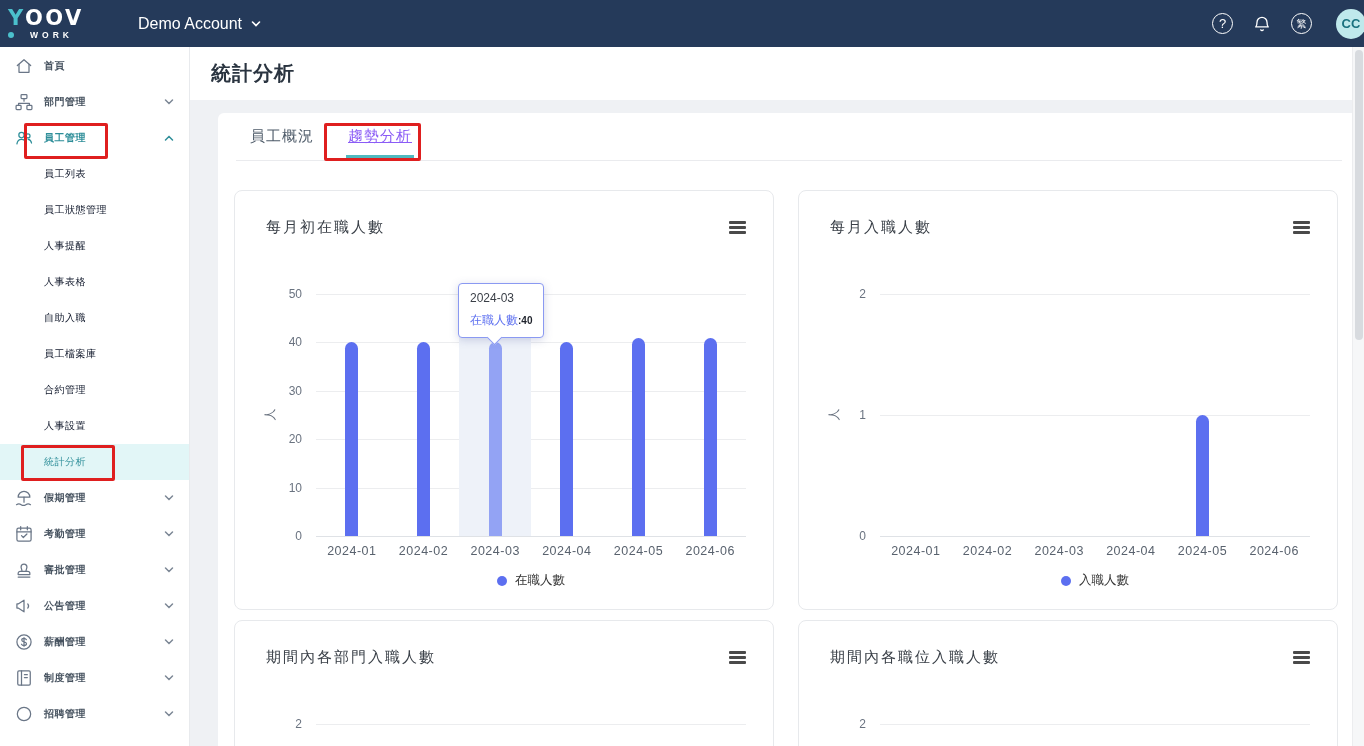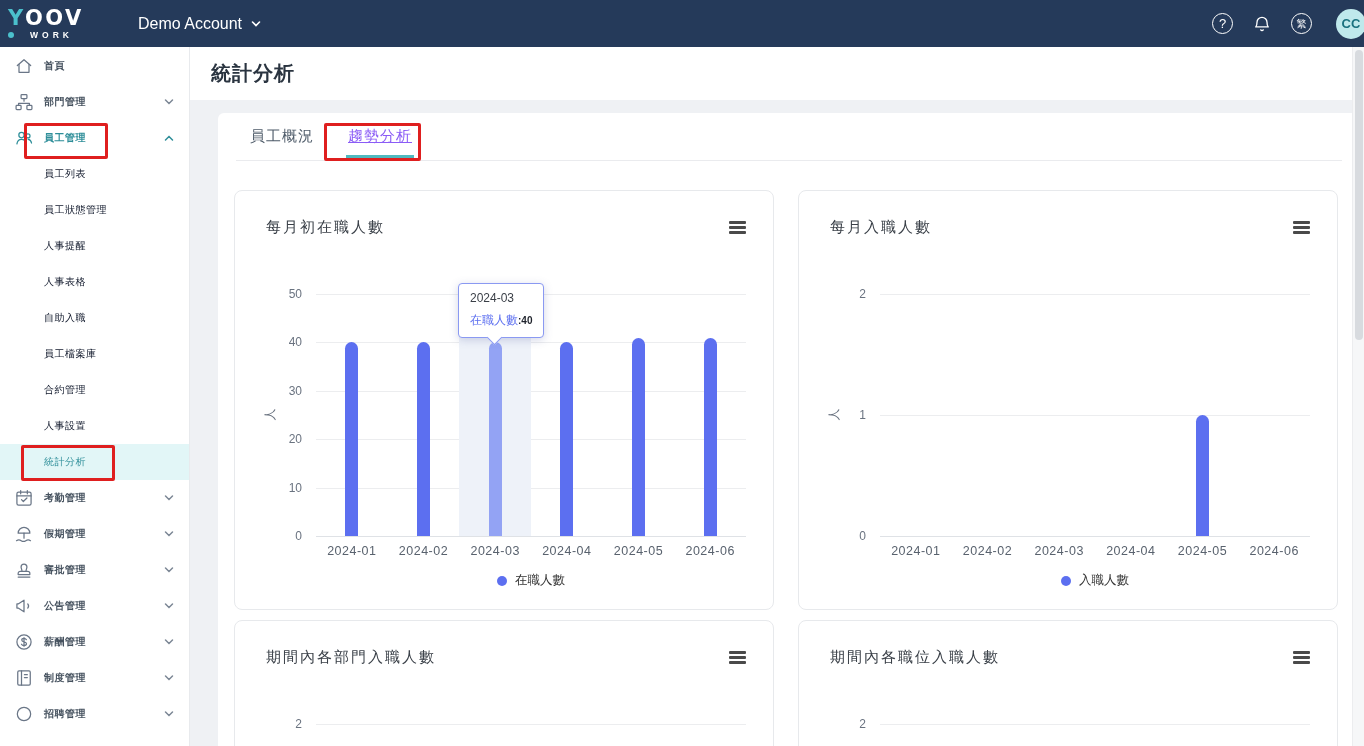--- a/index.html
+++ b/index.html
@@ -190,40 +190,40 @@
         </div>
         <div class="sb-row sub">
           <span class="sb-lb">人事設置</span>
         </div>
         <div class="sb-row sub active">
           <span class="sb-lb">統計分析</span>
         </div>
         <div class="sb-row">
           <span class="sb-ic">
             <svg viewBox="0 0 24 24" fill="none" stroke="currentColor" stroke-width="1.5" stroke-linecap="round" stroke-linejoin="round">
-              <rect x="3.5" y="5" width="17" height="15.5" rx="2"></rect>
-              <path d="M3.5 9.5h17M8 3v4M16 3v4M9 14l2.2 2.2 4.3-4.2"></path>
-            </svg>
-          </span>
-          <span class="sb-lb">考勤管理</span>
-          <span class="sb-ch down">
-            <svg viewBox="0 0 12 12" fill="none" stroke="currentColor" stroke-width="1.5" stroke-linecap="round">
-              <path d="M2.5 4l3.5 3.5L9.5 4"></path>
-            </svg>
-          </span>
-        </div>
-        <div class="sb-row">
-          <span class="sb-ic">
-            <svg viewBox="0 0 24 24" fill="none" stroke="currentColor" stroke-width="1.5" stroke-linecap="round" stroke-linejoin="round">
               <path d="M12 4a7 7 0 0 0-7 7h14a7 7 0 0 0-7-7z"></path>
               <path d="M12 11v6"></path>
               <path d="M3 20c1.8-1.2 3.8-1.2 5.6 0s3.8 1.2 5.6 0 3.8-1.2 5.6 0"></path>
             </svg>
           </span>
           <span class="sb-lb">假期管理</span>
+          <span class="sb-ch down">
+            <svg viewBox="0 0 12 12" fill="none" stroke="currentColor" stroke-width="1.5" stroke-linecap="round">
+              <path d="M2.5 4l3.5 3.5L9.5 4"></path>
+            </svg>
+          </span>
+        </div>
+        <div class="sb-row">
+          <span class="sb-ic">
+            <svg viewBox="0 0 24 24" fill="none" stroke="currentColor" stroke-width="1.5" stroke-linecap="round" stroke-linejoin="round">
+              <rect x="3.5" y="5" width="17" height="15.5" rx="2"></rect>
+              <path d="M3.5 9.5h17M8 3v4M16 3v4M9 14l2.2 2.2 4.3-4.2"></path>
+            </svg>
+          </span>
+          <span class="sb-lb">考勤管理</span>
           <span class="sb-ch down">
             <svg viewBox="0 0 12 12" fill="none" stroke="currentColor" stroke-width="1.5" stroke-linecap="round">
               <path d="M2.5 4l3.5 3.5L9.5 4"></path>
             </svg>
           </span>
         </div>
         <div class="sb-row">
           <span class="sb-ic">
             <svg viewBox="0 0 24 24" fill="none" stroke="currentColor" stroke-width="1.5" stroke-linecap="round" stroke-linejoin="round">
               <path d="M9.5 13.5c.3-2-1-3.2-1-5a3.5 3.5 0 0 1 7 0c0 1.8-1.3 3-1 5"></path>

